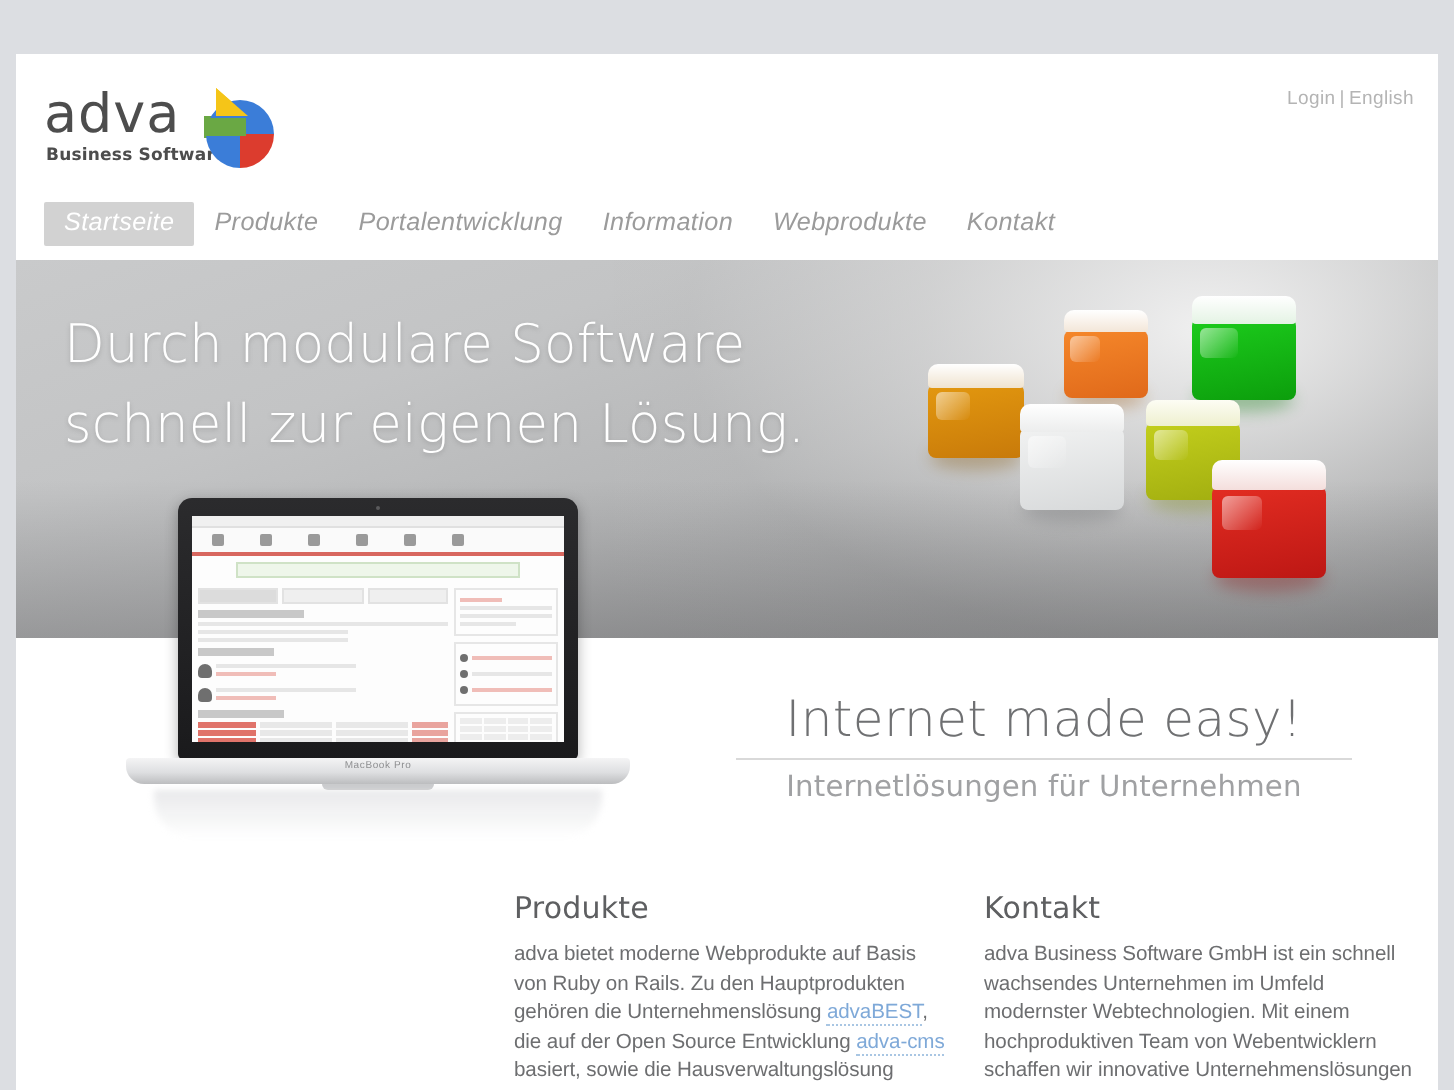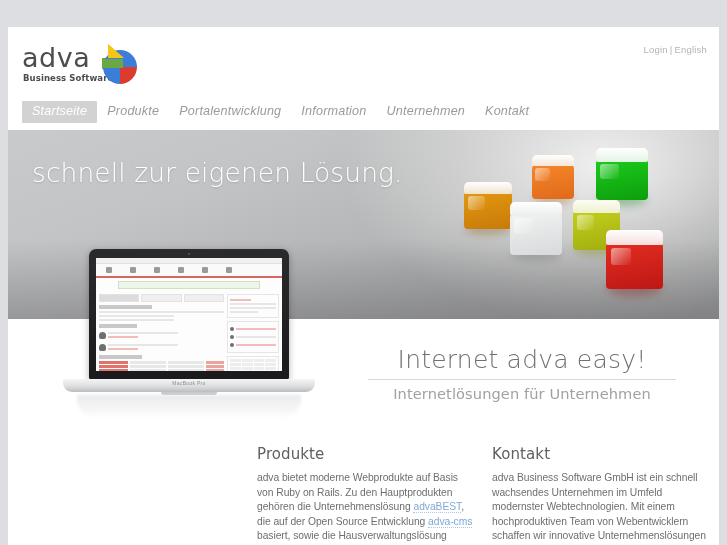--- a/index.html
+++ b/index.html
@@ -359,21 +359,21 @@
         <polygon points="10,2 26,16 10,16" fill="#f5c518"></polygon>
         <polygon points="4,17 25,17 25,26 4,26" fill="#6aa844"></polygon>
       </svg>
     </div>
 
     <div id="utility-nav">
       <a href="#">Login</a><span class="sep">|</span><a href="#">English</a>
     </div>
 
     <div id="mainnav">
-      <a href="#" class="navitem active">Startseite</a><a href="#" class="navitem">Produkte</a><a href="#" class="navitem">Portalentwicklung</a><a href="#" class="navitem">Information</a><a href="#" class="navitem">Unternehmen</a><a href="#" class="navitem">Kontakt</a>
+      <a href="#" class="navitem active">Startseite</a><a href="#" class="navitem">Produkte</a><a href="#" class="navitem">Portalentwicklung</a><a href="#" class="navitem">Information</a><a href="#" class="navitem">Webprodukte</a><a href="#" class="navitem">Kontakt</a>
     </div>
   </div>
 
   <div id="hero">
     <div id="hero-sheen"></div>
     <div id="hero-floor"></div>
 
     <div id="cubes">
 
       <div class="cube" style="left:16px; top:46px; width:48px; height:47px;">
@@ -413,20 +413,21 @@
 
       <div class="cube" style="left:158px; top:94px; width:57px; height:59px;">
         <div class="shadow" style="background:#8e1412;"></div>
         <div class="face-front" style="background:linear-gradient(170deg,#e32d22,#bd1714);"></div>
         <div class="face-top" style="background:linear-gradient(180deg,#ffffff,#f4dedc);"></div>
         <div class="gloss"></div>
       </div>
     </div>
 
     <div id="hero-text">
+      <span>Durch modulare Software</span>
       <span class="l2">schnell zur eigenen Lösung.</span>
     </div>
   </div>
 
   <div id="laptop">
     <div id="laptop-lid">
       <div id="laptop-cam"></div>
       <div id="laptop-screen">
         <div class="ss-topbar"></div>
         <div class="ss-toolbar">
@@ -534,21 +535,21 @@
         </div>
       </div>
     </div>
     <div id="laptop-base"></div>
     <div id="laptop-label">MacBook Pro</div>
     <div id="laptop-notch"></div>
     <div id="laptop-reflection"></div>
   </div>
 
   <div id="tagline-block">
-    <div id="tagline-main">Internet adva easy!</div>
+    <div id="tagline-main">Internet made easy!</div>
     <div id="tagline-rule"></div>
     <div id="tagline-sub">Internetlösungen für Unternehmen</div>
   </div>
 
   <div id="columns">
 
     <div class="col">
     </div>
 
     <div class="col">

